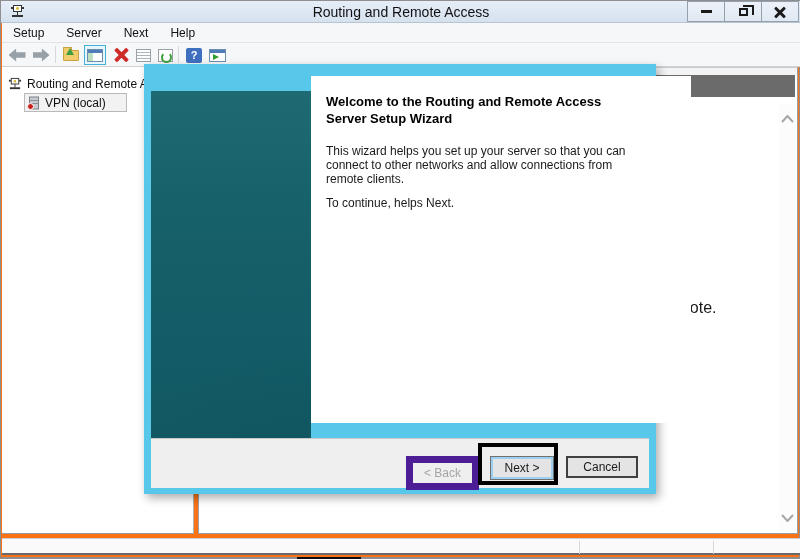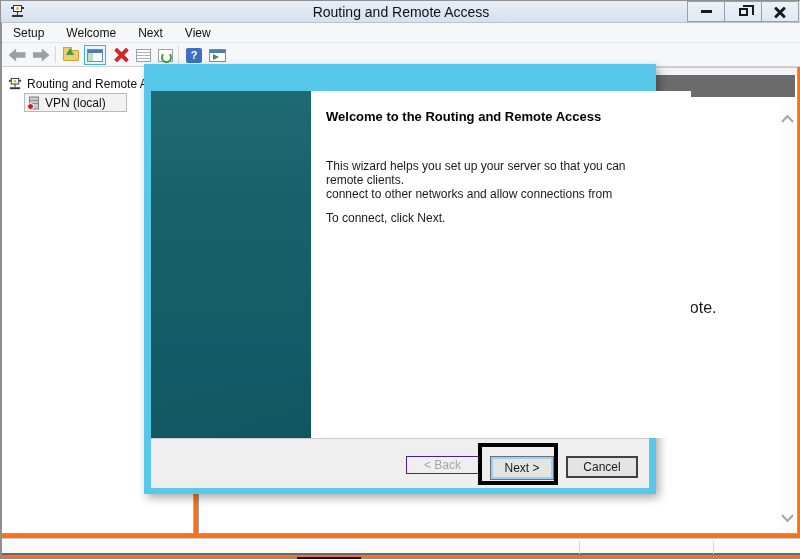--- a/index.html
+++ b/index.html
@@ -91,27 +91,27 @@
   
   .wizard { left:143px; top:63px; width:512px; height:430px; background:#57c7ea;
     box-shadow:3px 4px 9px rgba(0,0,0,.33); z-index:50; }
   .wiz-title { left:0; top:0; width:512px; height:27px; text-align:center; line-height:27px;
     font-size:14px; color:#173743; }
   .wiz-watermark { left:7px; top:27px; width:160px; height:347px;
     background-color:#135a64;
     background-image:
       radial-gradient(circle 470px at 118% 168%, #0c4954 0%, #115863 58%, rgba(17,88,99,0) 70%),
       linear-gradient(180deg, #1e6a72 0%, #17616b 32%, #115863 100%); }
-  .wiz-body { left:167px; top:27px; width:380px; height:347px; background:#fff; }
+  .wiz-body { left:167px; top:12px; width:380px; height:347px; background:#fff; }
   .wiz-heading { font-size:13px; font-weight:bold; color:#000; line-height:17px; }
   .wiz-text { font-size:12px; color:#1a1a1a; line-height:14px; }
   .wiz-btnbar { left:7px; top:374px; width:498px; height:50px; background:#efefef; border-top:1px solid #c9c9c9; }
   .btn { font-size:12px; display:flex; align-items:center; justify-content:center; background:#e4e4e4; color:#1a1a1a; }
-  .btn-back { left:262px; top:392px; width:73px; height:18px; background:#efefef;
-    border:1px solid #4c1d95; color:#a6a6a6; }
+  .btn-back { left:262px; top:392px; width:73px; height:34px; background:#efefef;
+    border:7px solid #4c1d95; color:#a6a6a6; }
   .next-annot { left:334px; top:379px; width:80px; height:42px; border:4px solid #000; z-index:60;padding-left:41px; }
   .btn-next { left:8px; top:9px; width:64px; height:24px; border:1px solid #707070;
     box-shadow:inset 0 0 0 2px #9ecef0; }
   .btn-cancel { left:422px; top:392px; width:72px; height:22px; border:2px solid #404040; }
 </style>
 </head>
 <body>
 
 <div class="abs window-frame">
 
@@ -135,23 +135,23 @@
           <span class="glyph-restore"></span>
         </div>
       <div class="win-btn">
           <span class="glyph-close"></span>
         </div>
     </div>
   </div>
 
   <div class="abs menu-bar">
     <span class="menu-item">Setup</span>
-    <span class="menu-item">Welcome</span>
+    <span class="menu-item">Server</span>
     <span class="menu-item">Next</span>
-    <span class="menu-item">View</span>
+    <span class="menu-item">Help</span>
   </div>
 
   <div class="abs toolbar">
     <div class="abs tb-btn" style="left:4px">
         <span class="nav-arrow back"></span>
       </div>
     <div class="abs tb-btn" style="left:28px">
         <span class="nav-arrow fwd"></span>
       </div>
     <div class="abs tb-sep" style="left:53px"></div>
@@ -226,27 +226,28 @@
     <div class="abs status-div" style="left:711px"></div>
   </div>
   <div class="abs taskbar-sliver"></div>
   <div class="abs taskbar-black"></div>
 
   <div class="abs wizard">
     <div class="abs wiz-watermark"></div>
     <div class="abs wiz-body">
       <div class="abs wiz-heading" style="left:15px; top:17px;">
         <div>Welcome to the Routing and Remote Access</div>
+        <div>Server Setup Wizard</div>
       </div>
       <div class="abs wiz-text" style="left:15px; top:68px;">
         <div>This wizard helps you set up your server so that you can</div>
+        <div>connect to other networks and allow connections from</div>
         <div>remote clients.</div>
-        <div>connect to other networks and allow connections from</div>
-      </div>
-      <div class="abs wiz-text" style="left:15px; top:120px;">To connect, click Next.</div>
+      </div>
+      <div class="abs wiz-text" style="left:15px; top:120px;">To continue, helps Next.</div>
     </div>
     <div class="abs wiz-btnbar"></div>
     <div class="abs btn btn-back">&lt; Back</div>
     <div class="abs next-annot">
       <div class="abs btn btn-next">Next &gt;</div>
     </div>
     <div class="abs btn btn-cancel">Cancel</div>
   </div>
 
 </div>

